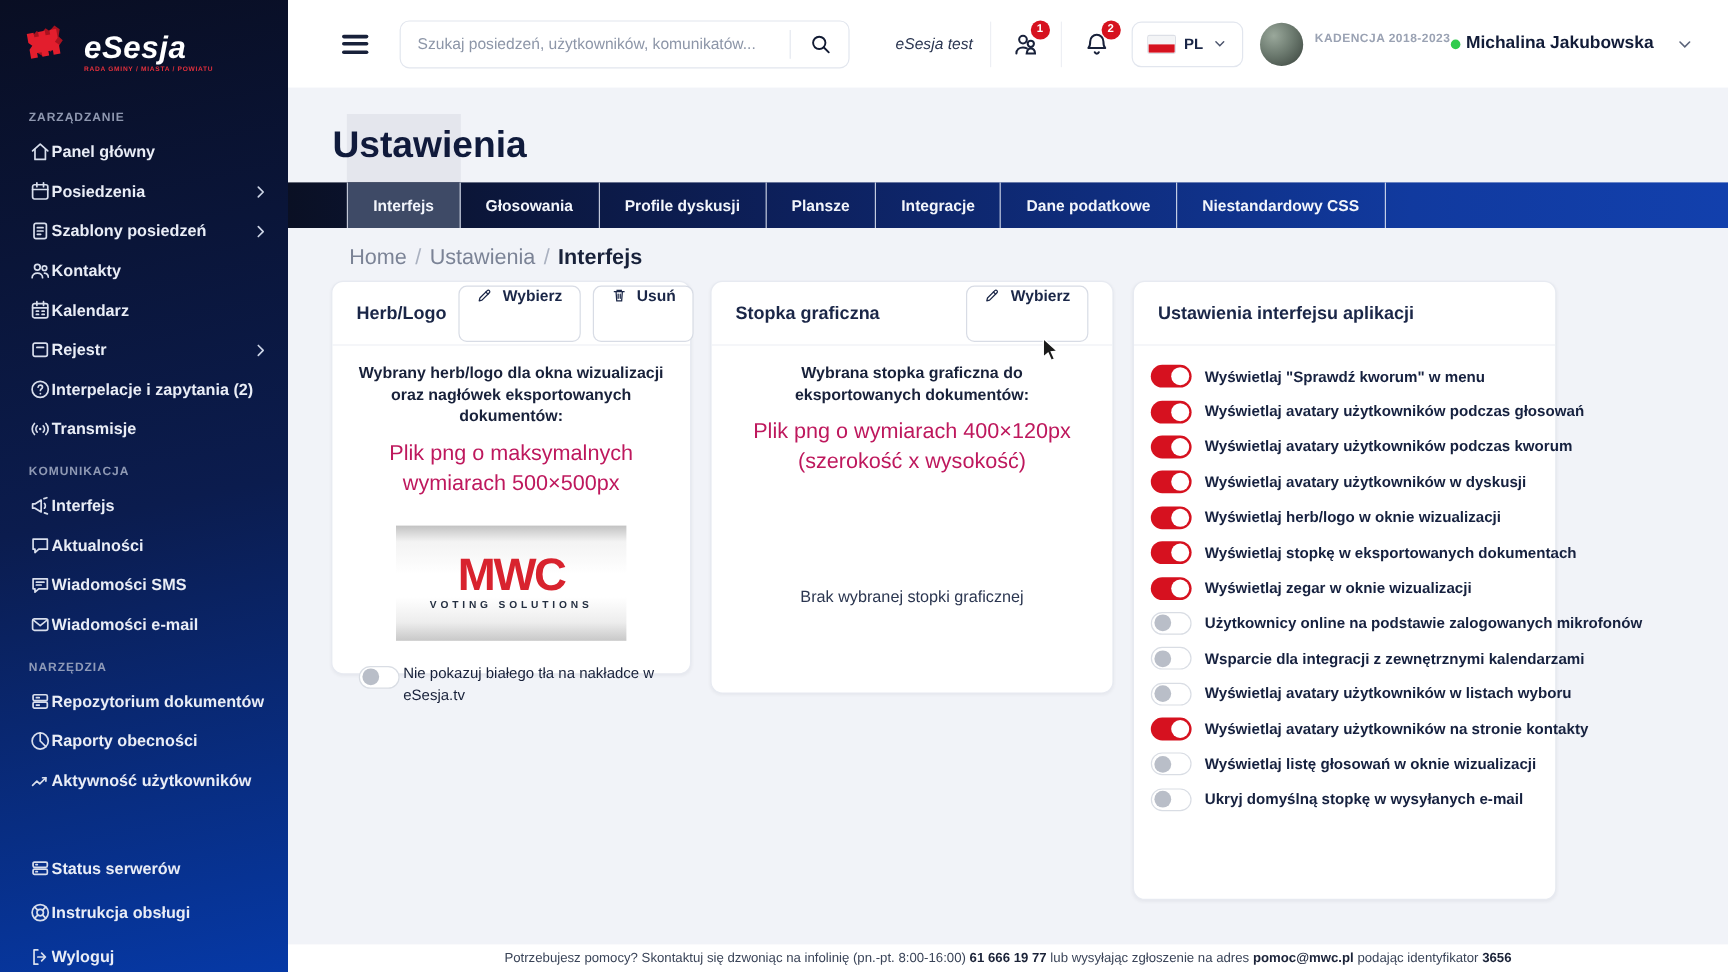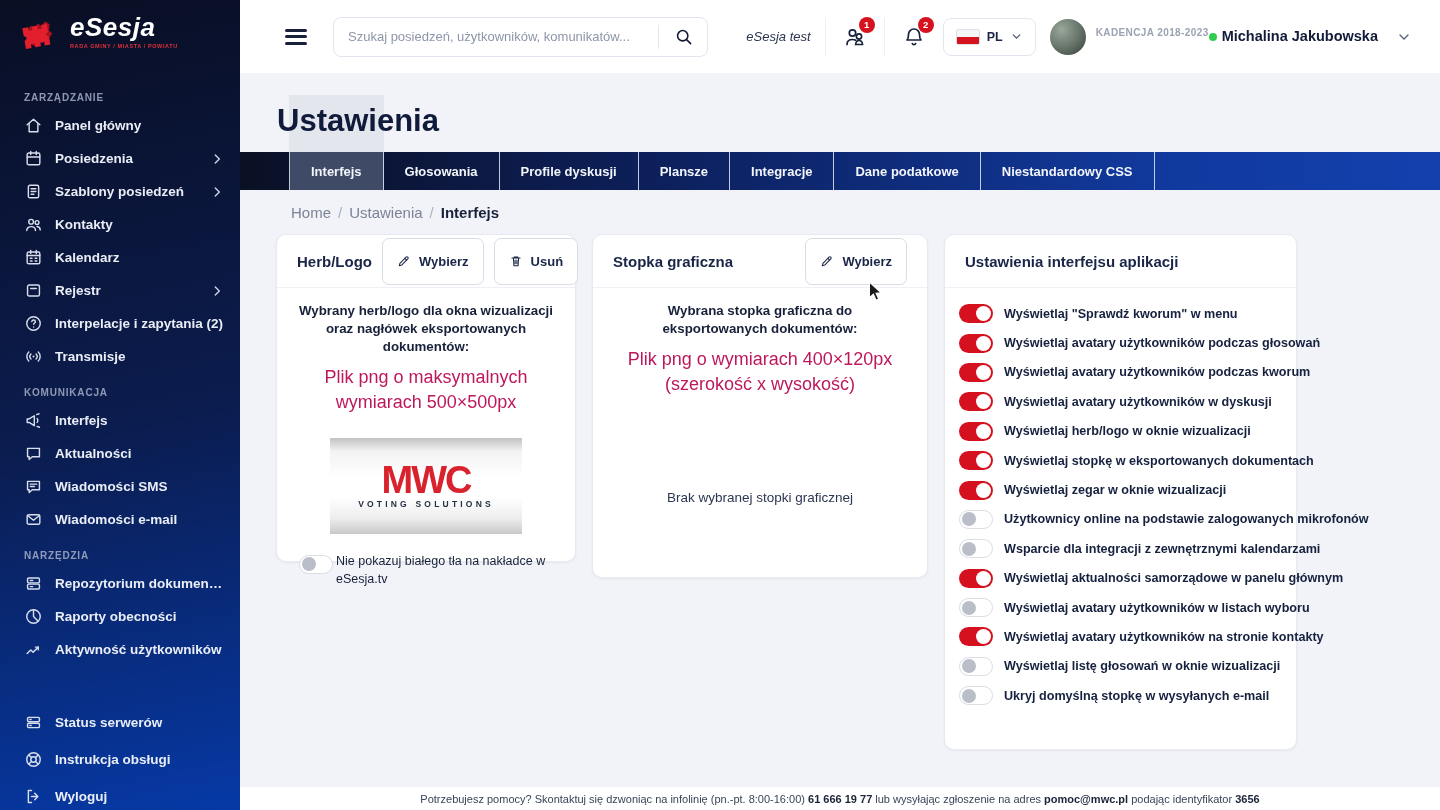--- a/index.html
+++ b/index.html
@@ -2,28 +2,28 @@
 <html><head>
 <meta charset="utf-8">
 <style>
   * { margin:0; padding:0; box-sizing:border-box; }
   html,body { width:1440px; height:810px; overflow:hidden; }
   body { font-family:"Liberation Sans", sans-serif; background:#f1f3f8; position:relative; }
 
   
   .sidebar { position:absolute; left:0; top:0; width:240px; height:810px;
     background:linear-gradient(168deg,#090e23 0%,#0b1c4e 52%,#0639a6 100%); color:#eef1f8; z-index:5; }
-  .brand { display:flex; align-items:flex-start; gap:8px; padding:14px 14px 10px 16px; cursor:pointer; }
+  .brand { display:flex; align-items:flex-end; gap:8px; padding:14px 14px 10px 16px; cursor:pointer; }
   .brand-text { display:flex; flex-direction:column; }
   .brand-name { color:#fff; font-size:26px; font-weight:700; font-style:italic; letter-spacing:.5px; line-height:1; }
   .brand-tagline { color:#e3303c; font-size:5.5px; font-weight:700; letter-spacing:.6px; margin-top:3px; }
   .nav { padding:8px 0 0 0; }
   .nav-section { font-size:10px; font-weight:700; letter-spacing:.8px; color:#a6afc6; opacity:.85;
     padding:14px 24px 6px 24px; }
-  .nav-item { display:flex; align-items:center; gap:12px; padding:7px 16px 7px 24px;
+  .nav-item { display:flex; align-items:center; padding:7px 16px 7px 24px;
     font-size:13.5px; font-weight:600; color:#e9edf6; cursor:pointer; white-space:nowrap; }
   .nav-icon { width:19px; height:19px; flex:0 0 19px; display:flex; align-items:center; justify-content:center; color:#d8deec; }
   .nav-icon svg { width:19px; height:19px; }
   .nav-label { flex:1 1 auto; overflow:hidden; text-overflow:ellipsis; }
   .nav-chevron { width:14px; color:#cdd5e6; display:flex; }
   .nav-chevron svg { width:14px; height:14px; }
   .nav-bottom { margin-top:30px; }
   .nav-bottom .nav-item { padding-top:9px; padding-bottom:9px; }
 
   
@@ -73,32 +73,32 @@
 
   .tabbar { position:absolute; left:0; top:79px; width:1200px; height:38px; display:flex;
     background:linear-gradient(90deg,#0a1024 0%,#0d205c 35%,#113a9f 78%,#1240ad 100%); }
   .tab-spacer { width:50px; border-right:1px solid rgba(226,232,244,.85); }
   .tab { position:relative; display:flex; align-items:center; padding:0 21px; font-size:13px; font-weight:600;
     color:#f2f5fb; border-right:1px solid rgba(226,232,244,.85); cursor:pointer; white-space:nowrap; }
   .tab-active { background:#3e4a66; }
   .tab-active::before { content:""; position:absolute; left:-1px; right:-1px; top:-57px; height:57px;
     background:rgba(16,27,60,0.055); }
 
-  .breadcrumb { position:absolute; left:37px; top:131px; font-size:15px; color:#7b8396;
+  .breadcrumb { position:absolute; left:37px; top:131px; font-size:18px; color:#7b8396;
     display:flex; align-items:center; }
   .crumb-sep { margin:0 7px; color:#aab1c0; }
   .crumb { color:#7b8396; cursor:pointer; text-decoration:none; }
   .crumb-current { color:#18213a; font-weight:700; cursor:default; }
 
   .cards { position:absolute; left:36px; top:161px; display:flex; gap:16px; align-items:flex-start; }
   .card { background:#fff; border:1px solid #e7eaf1; border-radius:10px;
     box-shadow:0 1px 3px rgba(16,24,40,.05); }
   .card-head { height:53px; display:flex; align-items:center; padding:0 20px; border-bottom:1px solid #eef0f5; gap:10px; }
   .card-title { font-size:15px; font-weight:700; color:#1a2647; margin-right:auto; }
-  .btn { display:flex; align-items:center; gap:8px; height:47px; padding:0 14px; background:#fff;
+  .btn { display:flex; gap:8px; height:47px; padding:0 14px; background:#fff;
     border:1px solid #d8dce5; border-radius:7px; font-size:13px; font-weight:600; color:#1a2647;
     cursor:pointer; font-family:"Liberation Sans",sans-serif; }
   .btn svg { width:14px; height:14px; }
 
   .card-herb { width:300px; height:328px; }
   .card-herb .card-body { padding:14px 18px 0 18px; text-align:center; }
   .lead-bold { font-size:13.3px; font-weight:700; color:#18213a; line-height:1.36; }
   .lead-hint { font-size:18px; color:#be185d; line-height:1.4; margin-top:9px; }
   .mwc-logo { width:192px; height:96px; margin:22px auto 0 auto;
     background:linear-gradient(180deg,#c2c2c2 0%,#f3f3f3 14%,#fff 42%,#fff 62%,#ededed 84%,#c8c8c8 100%);
@@ -612,24 +612,20 @@
             <div class="toggle-row">
               <span class="tg tg-off"></span>
               <span class="toggle-label">Użytkownicy online na podstawie zalogowanych mikrofonów</span>
             </div>
 
             <div class="toggle-row">
               <span class="tg tg-off"></span>
               <span class="toggle-label">Wsparcie dla integracji z zewnętrznymi kalendarzami</span>
             </div>
 
-            <div class="toggle-row">
-              <span class="tg tg-on"></span>
-              <span class="toggle-label">Wyświetlaj aktualności samorządowe w panelu głównym</span>
-            </div>
 
             <div class="toggle-row">
               <span class="tg tg-off"></span>
               <span class="toggle-label">Wyświetlaj avatary użytkowników w listach wyboru</span>
             </div>
 
             <div class="toggle-row">
               <span class="tg tg-on"></span>
               <span class="toggle-label">Wyświetlaj avatary użytkowników na stronie kontakty</span>
             </div>

